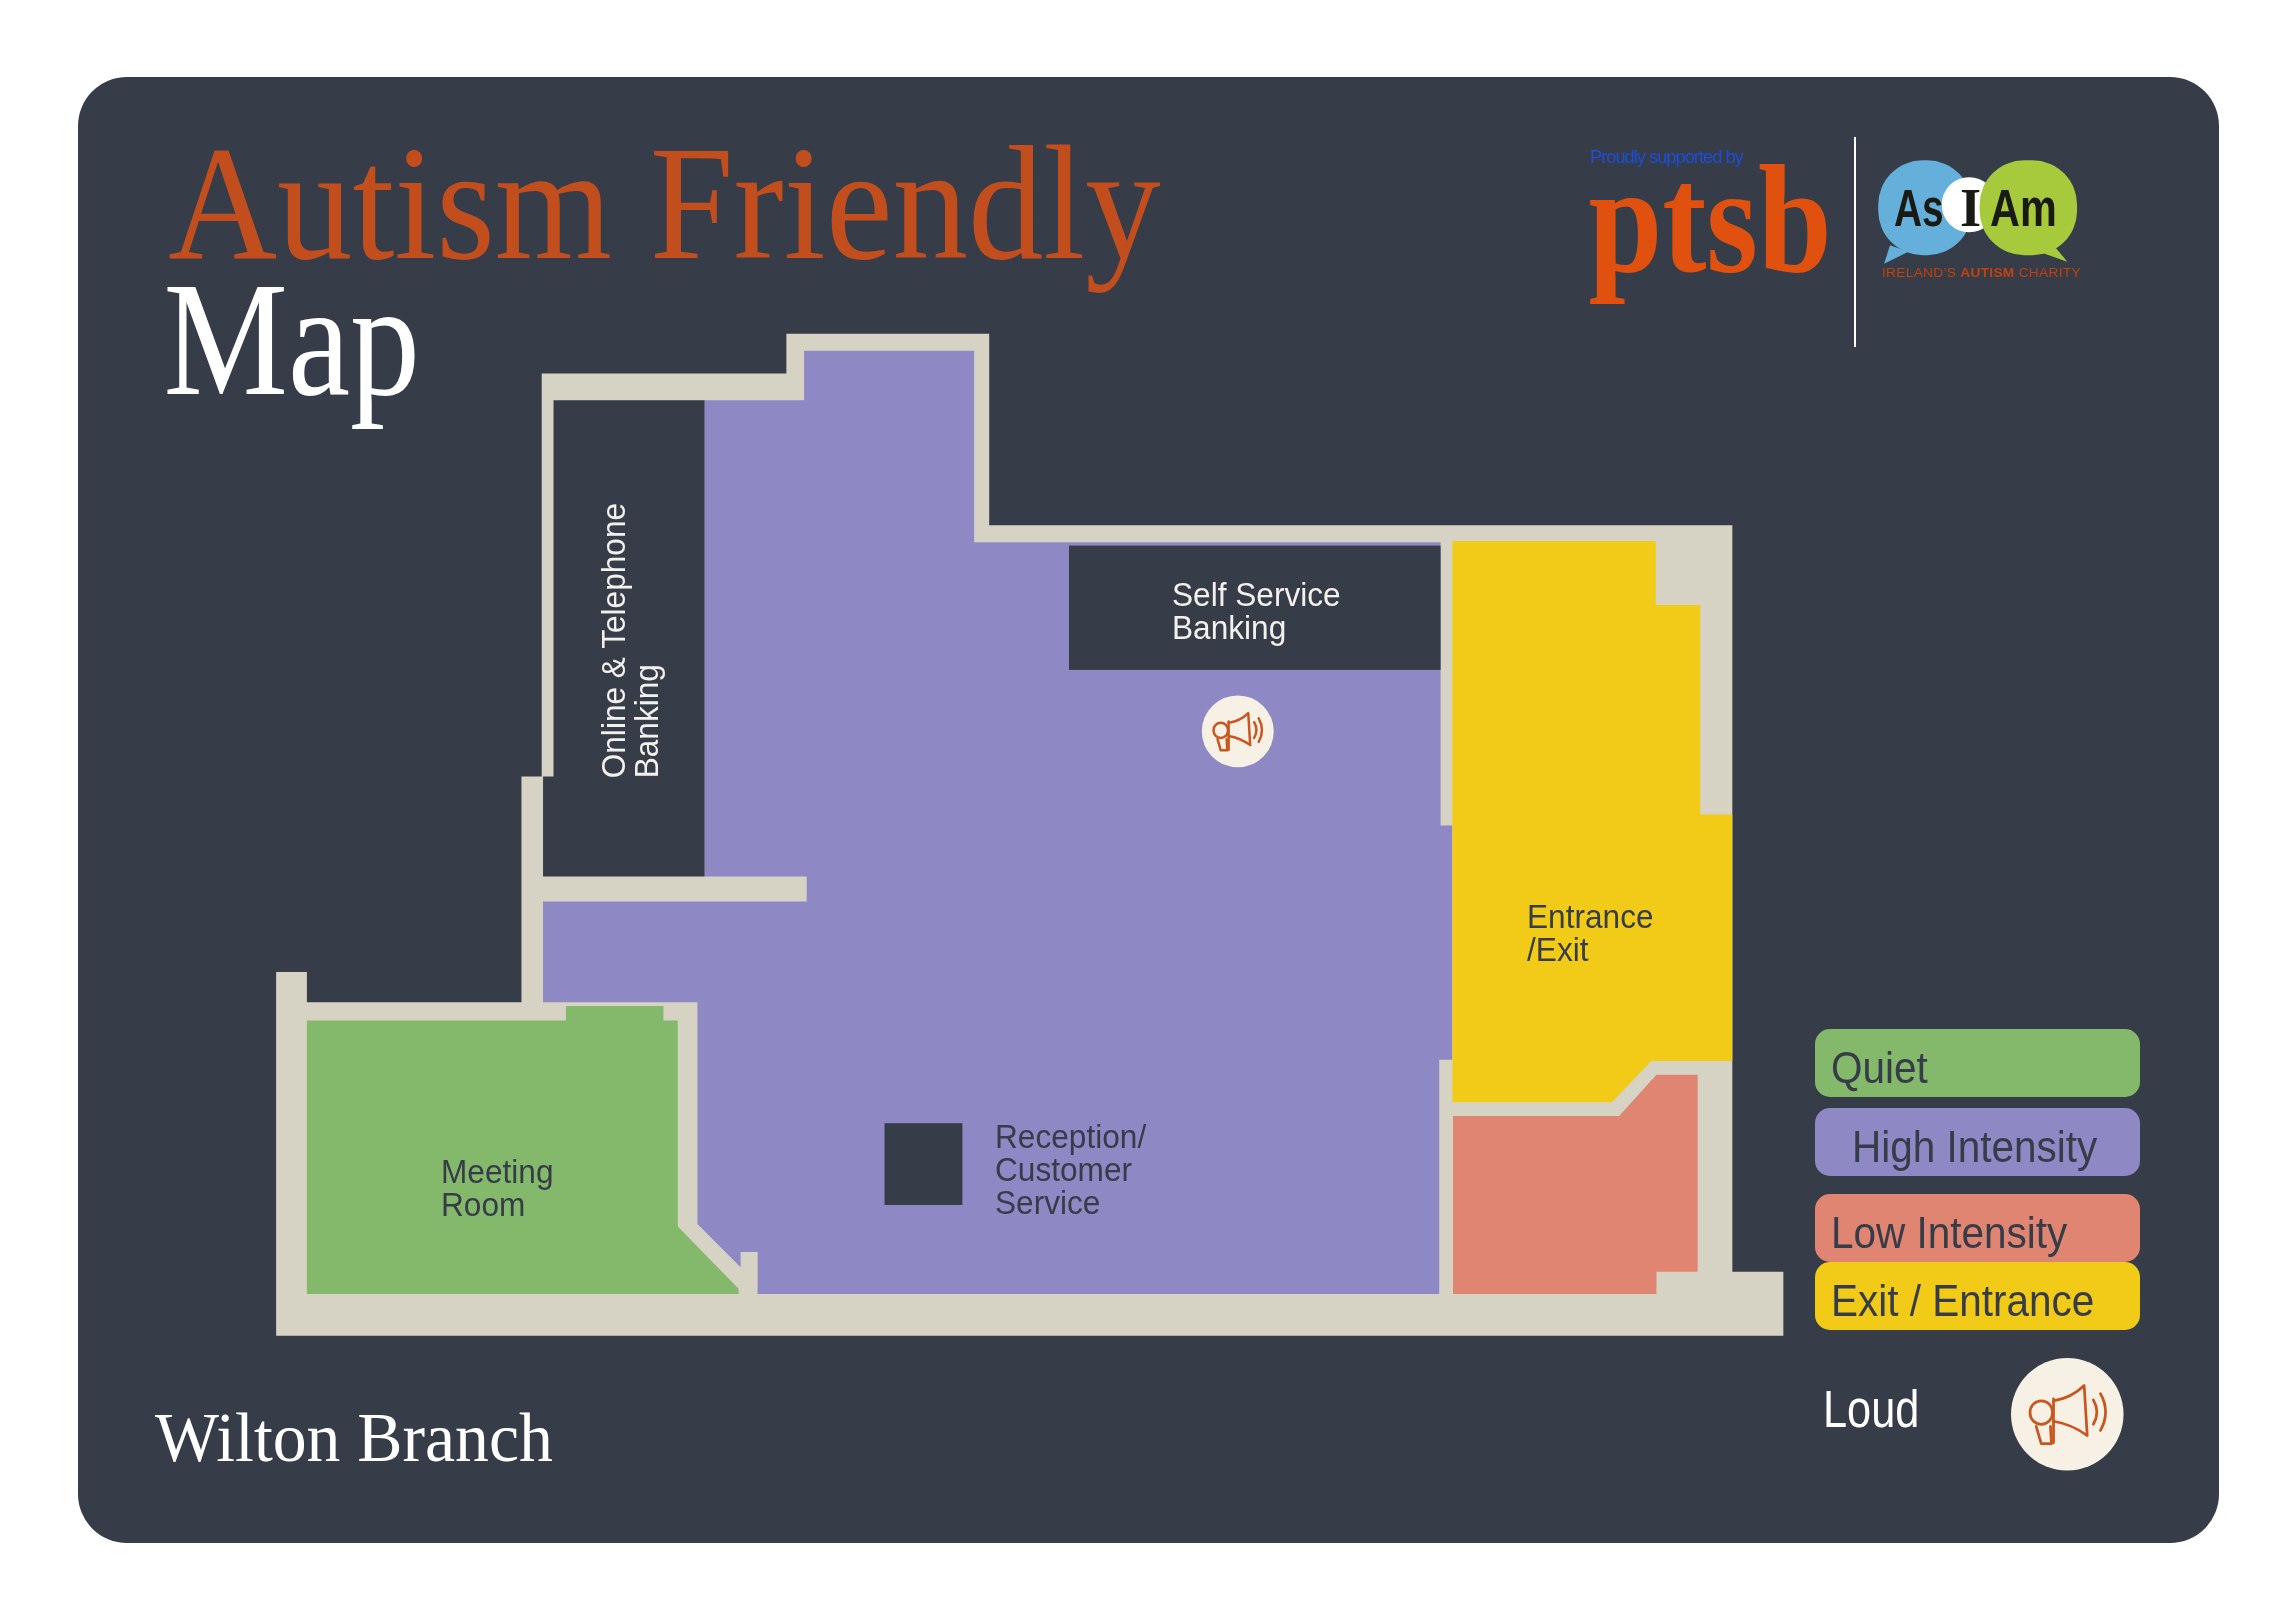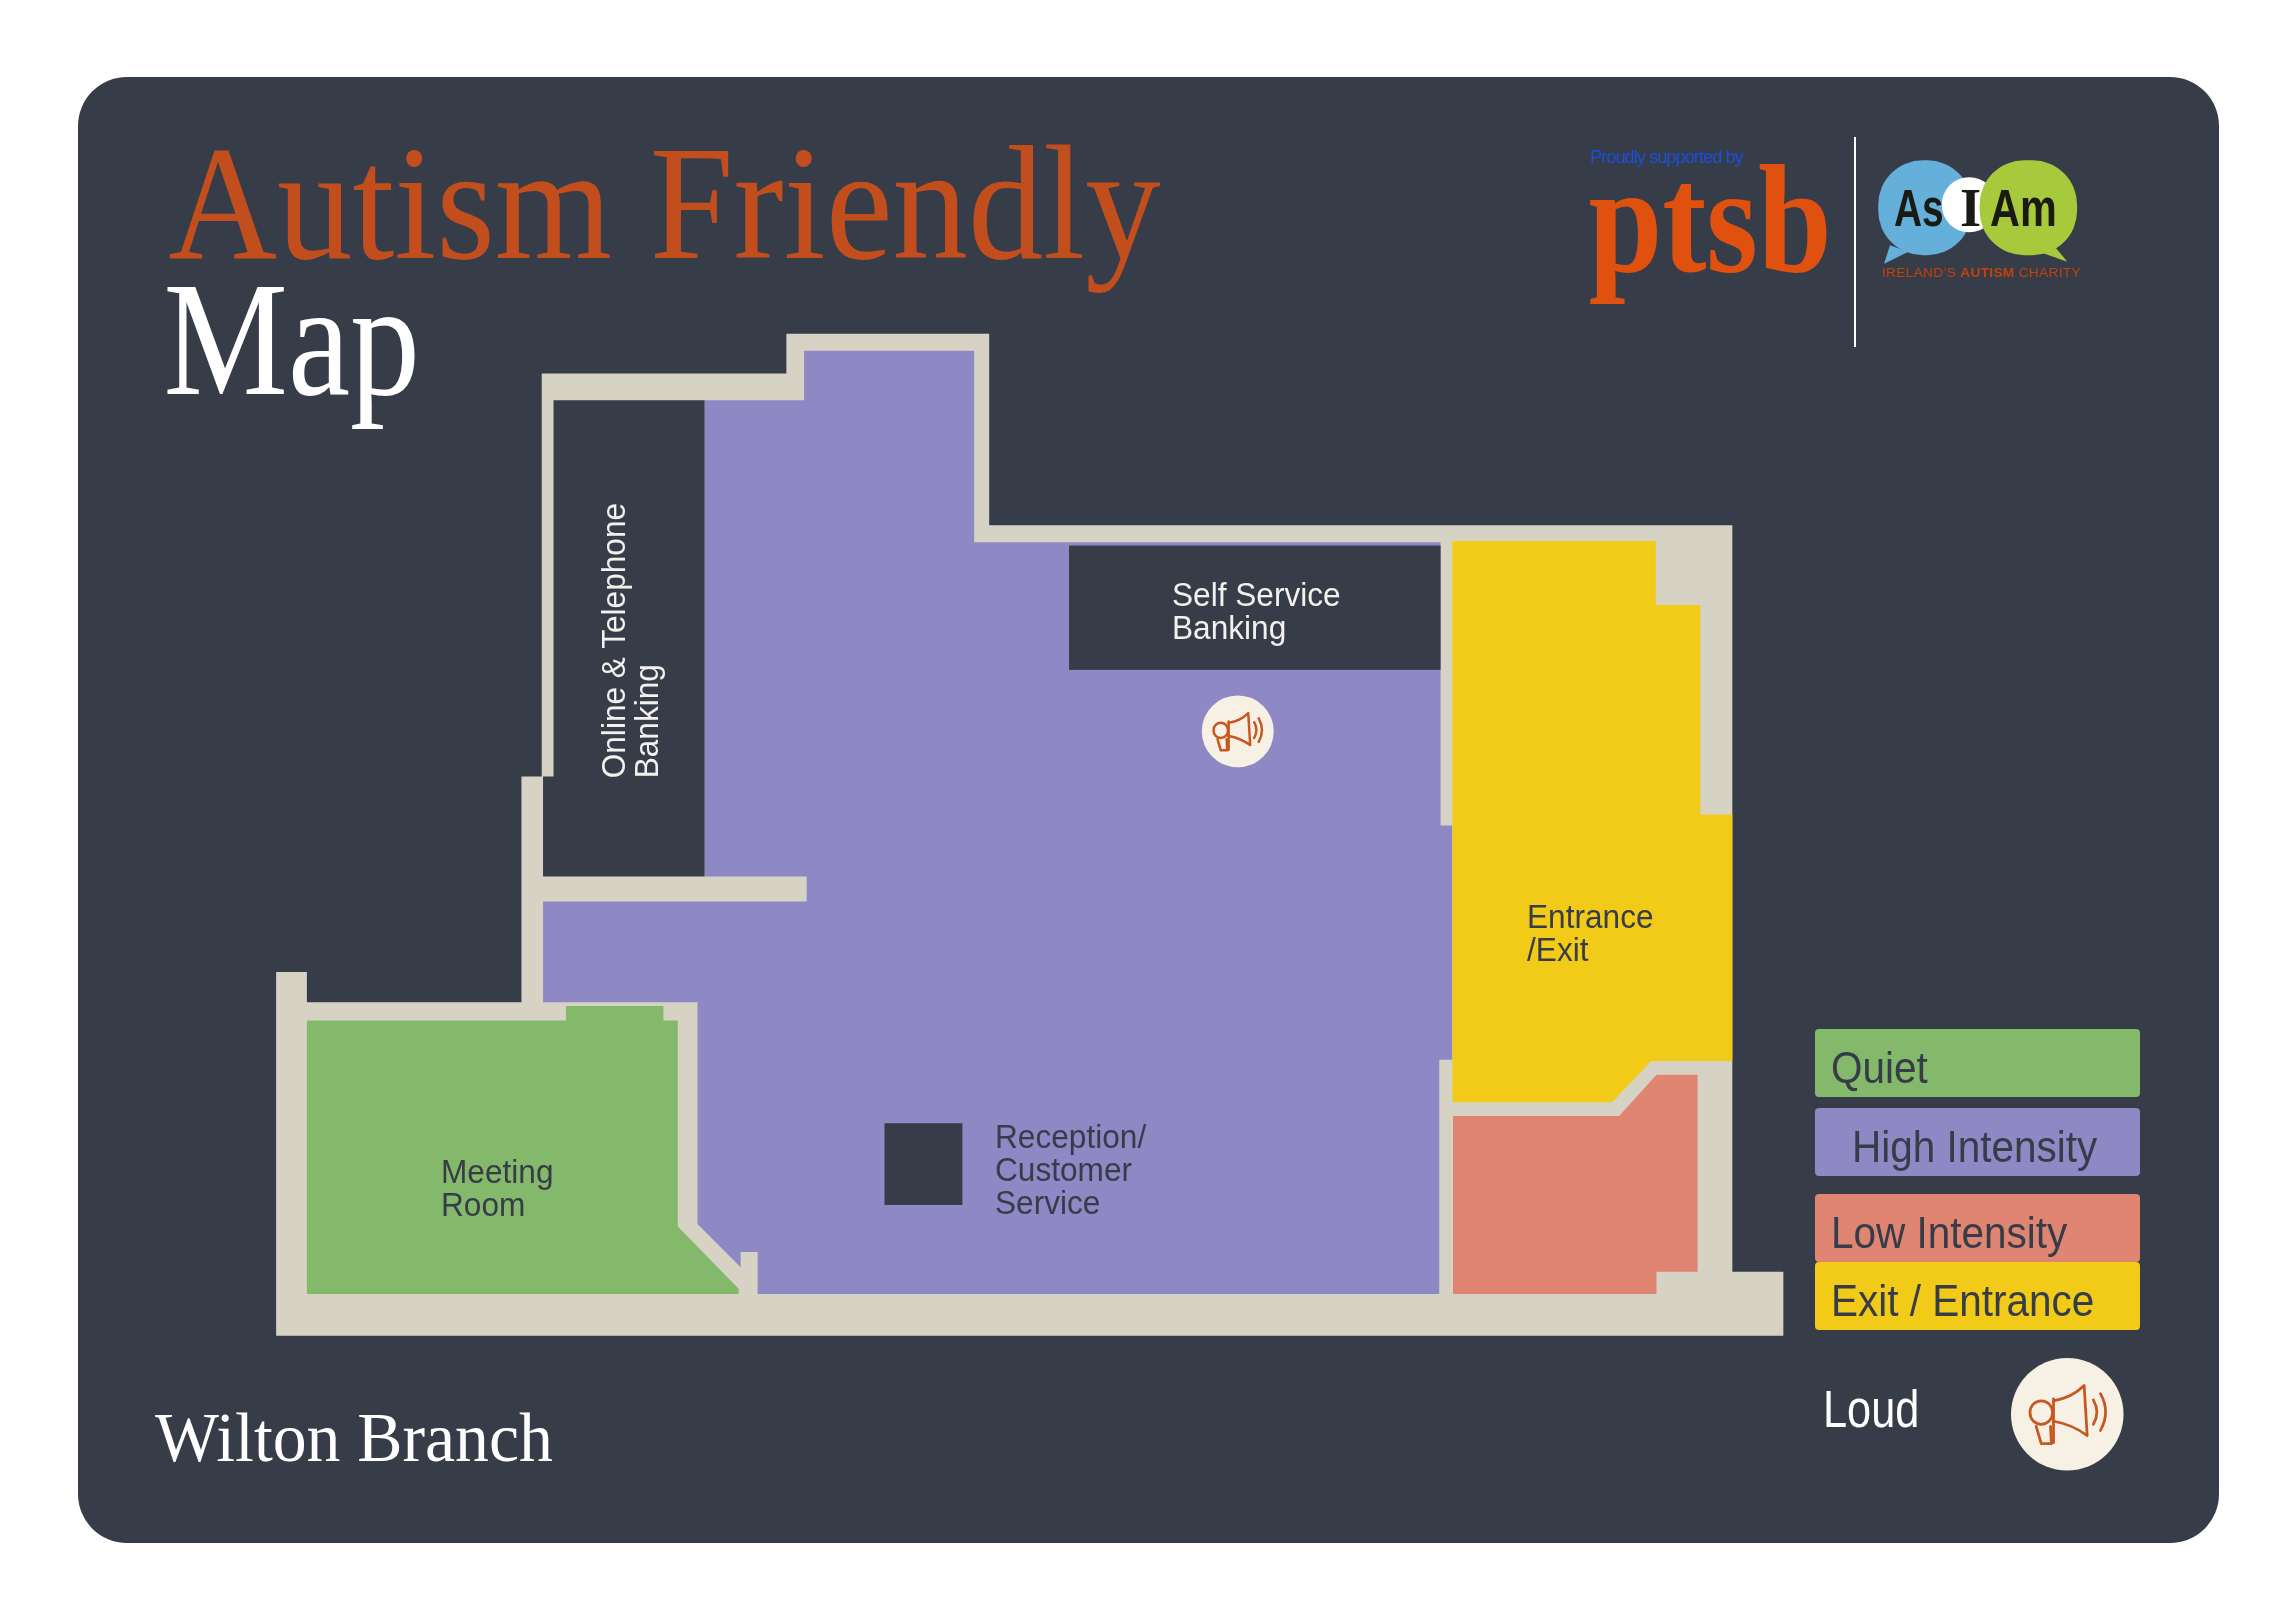--- a/index.html
+++ b/index.html
@@ -4,21 +4,21 @@
 <style>
   html,body{margin:0;padding:0;}
   body{width:2295px;height:1623px;background:#ffffff;position:relative;font-family:"Liberation Sans",sans-serif;overflow:hidden;}
   .card{position:absolute;left:78px;top:77px;width:2141px;height:1466px;background:#373C49;border-radius:49px;}
   .abs{position:absolute;}
   .proudly{left:1590px;top:148px;font-size:18.3px;color:#1d4ed8;letter-spacing:-1px;line-height:1;}
   .divider{left:1854px;top:137px;width:2px;height:210px;background:#ffffff;}
   .asiam-sub{left:1882px;top:266px;width:194px;text-align:center;font-size:13.7px;letter-spacing:0.3px;color:#c2410c;white-space:nowrap;line-height:1;}
   .lbl{font-size:34px;line-height:33px;color:#373C49;transform:scaleX(.93);transform-origin:0 0;}
   .lblw{font-size:34px;line-height:33px;color:#F2F1ED;transform:scaleX(.93);transform-origin:0 0;}
-  .legendbox{left:1815px;width:325px;height:68px;border-radius:4px;font-size:44px;color:#373C49;line-height:1;padding-left:15.7px;padding-top:17px;box-sizing:border-box;}
+  .legendbox{left:1815px;width:325px;height:68px;border-radius:15px;font-size:44px;color:#373C49;line-height:1;padding-left:15.7px;padding-top:17px;box-sizing:border-box;}
   .legendbox span{display:inline-block;transform:scaleX(.92);transform-origin:0 0;}
   .loud{left:1823px;top:1384px;font-size:51px;color:#ffffff;line-height:1;transform:scaleX(.85);transform-origin:0 0;}
   .vert{transform:rotate(-90deg) scaleX(.93) !important;transform-origin:center center !important;white-space:nowrap;}
 </style>
 </head>
 <body>
 <div class="card"></div>
 
 <svg class="abs" style="left:0;top:0" width="2295" height="1623" viewBox="0 0 3508 2481">
 

